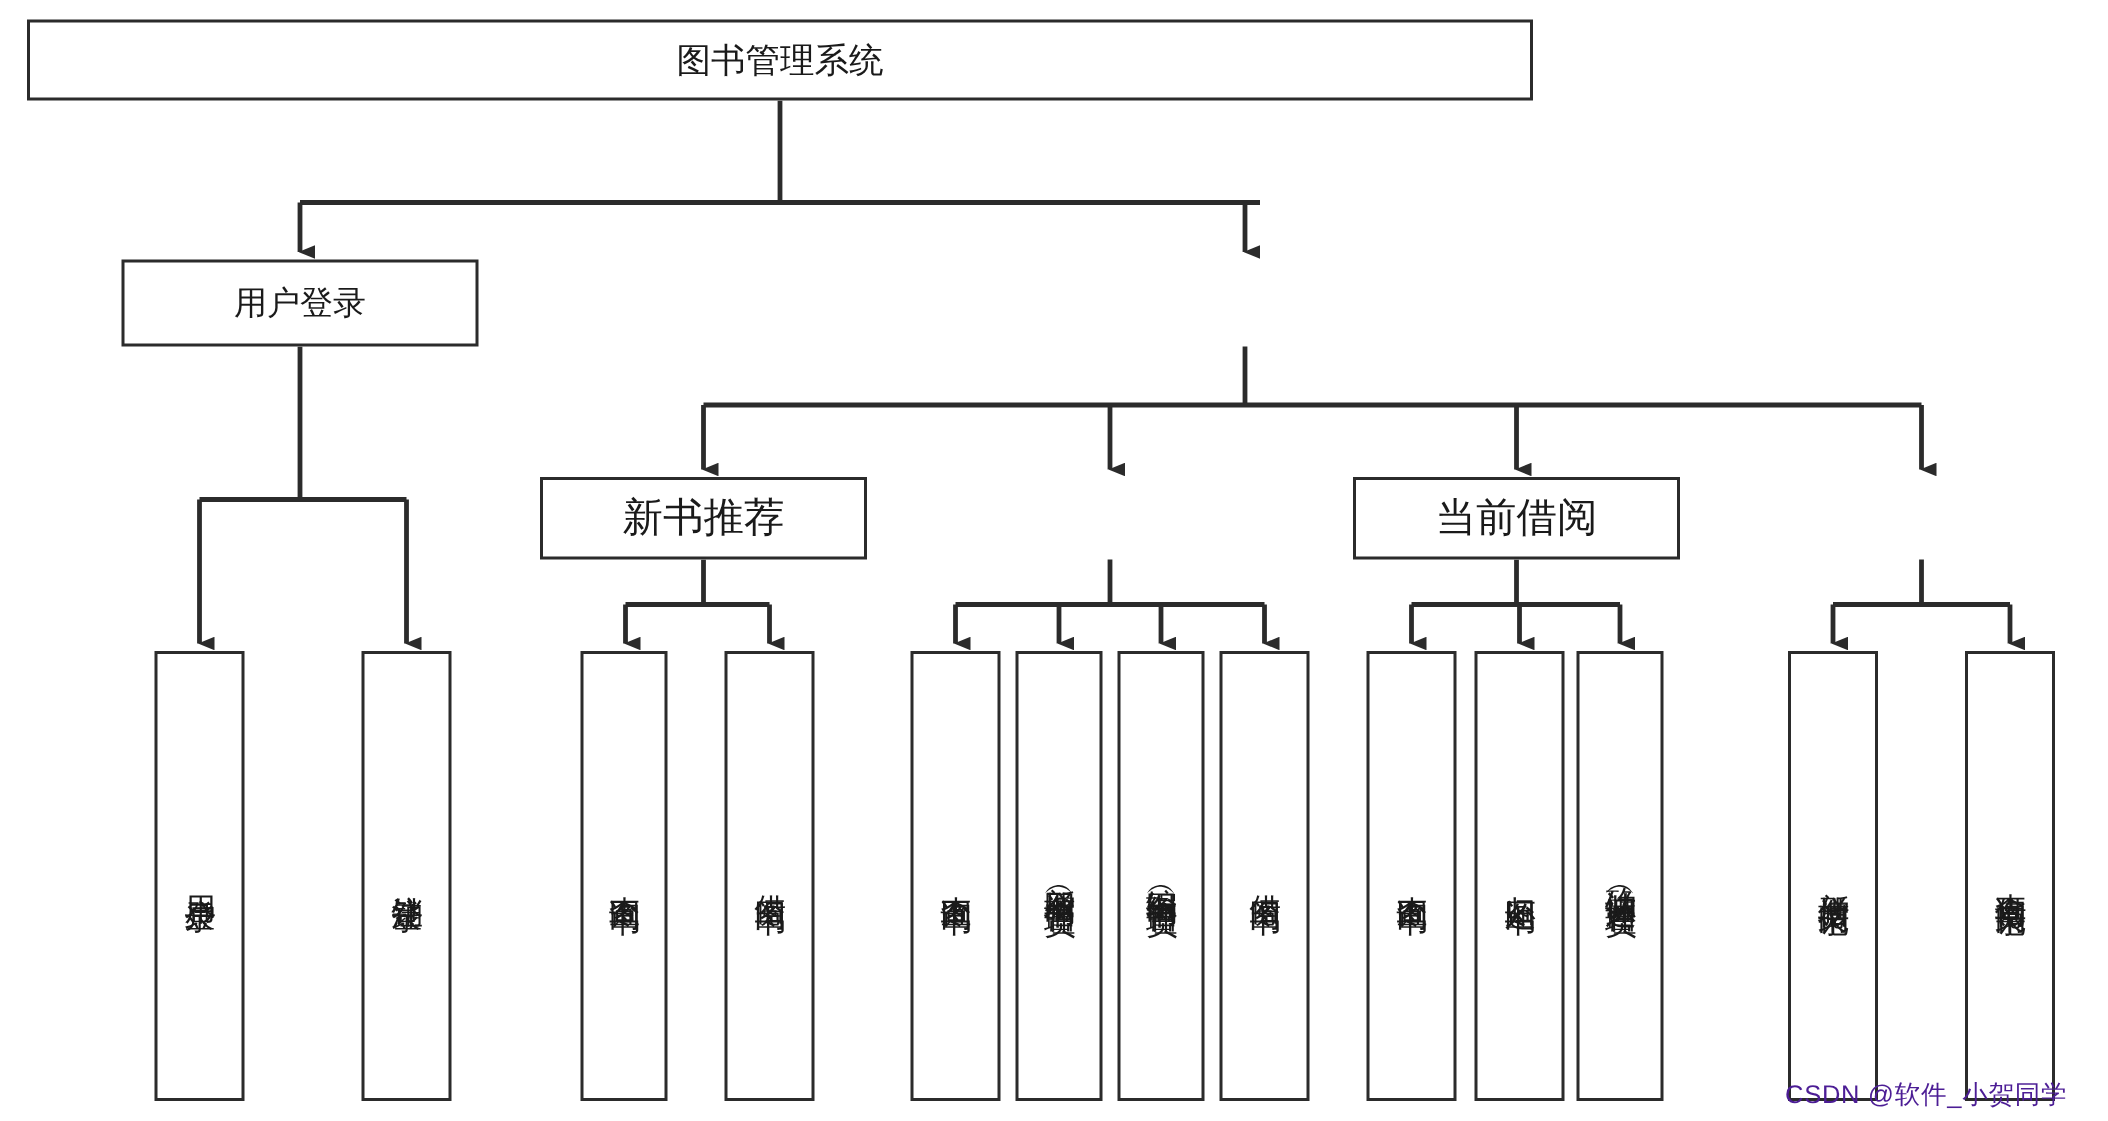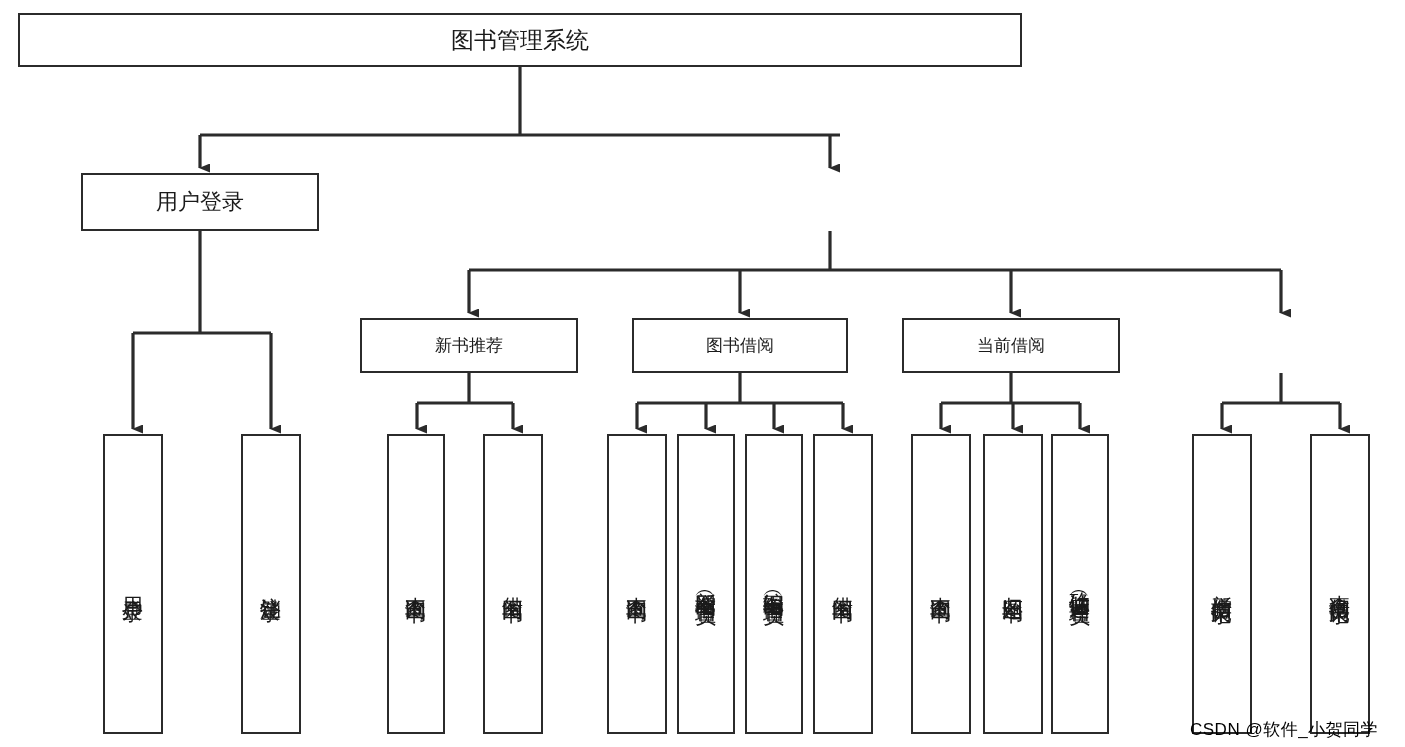--- a/index.html
+++ b/index.html
@@ -51,25 +51,25 @@
     justify-content: center;
   }
   .node.vertical .label {
     writing-mode: vertical-rl;
     text-orientation: upright;
     letter-spacing: 2px;
     line-height: 1;
   }
   .node.root .label   { font-size: 23px; }
   .node.level1 .label { font-size: 22px; }
-  .node.level2 .label { font-size: 17px; }
+  .node.level2 .label { font-size: 27px; }
   .node.leaf .label   { font-size: 21px; }
   .watermark {
     position: absolute;
-    color: #000000;
+    color: #4c1d95;
     font-size: 17px;
     white-space: nowrap;
     letter-spacing: 0.5px;
   }
 </style>
 </head>
 <body>
 
 <div id="diagram-root">
 
@@ -127,23 +127,20 @@
     <span class="label">图书管理系统</span>
   </div>
 
   <div class="node level1 horizontal" style="left:81px; top:173px; width:238px; height:58px;">
     <span class="label">用户登录</span>
   </div>
 
   <div class="node level2 horizontal" style="left:360px; top:318px; width:218px; height:55px;">
     <span class="label">新书推荐</span>
   </div>
-  <div class="node level2 horizontal" style="left:632px; top:318px; width:216px; height:55px;">
-    <span class="label">图书借阅</span>
-  </div>
   <div class="node level2 horizontal" style="left:902px; top:318px; width:218px; height:55px;">
     <span class="label">当前借阅</span>
   </div>
 
   <div class="node leaf vertical" style="left:103px; top:434px; width:60px; height:300px;">
     <span class="label">用户登录</span>
   </div>
   <div class="node leaf vertical" style="left:241px; top:434px; width:60px; height:300px;">
     <span class="label">注销登录</span>
   </div>

